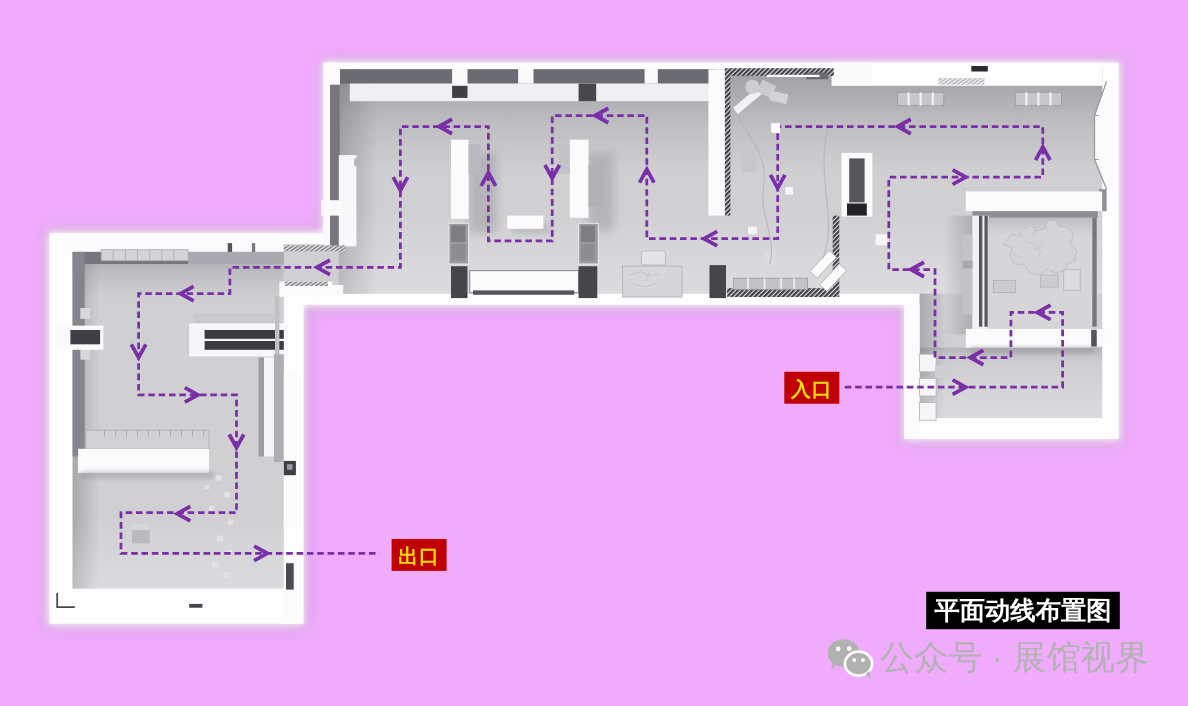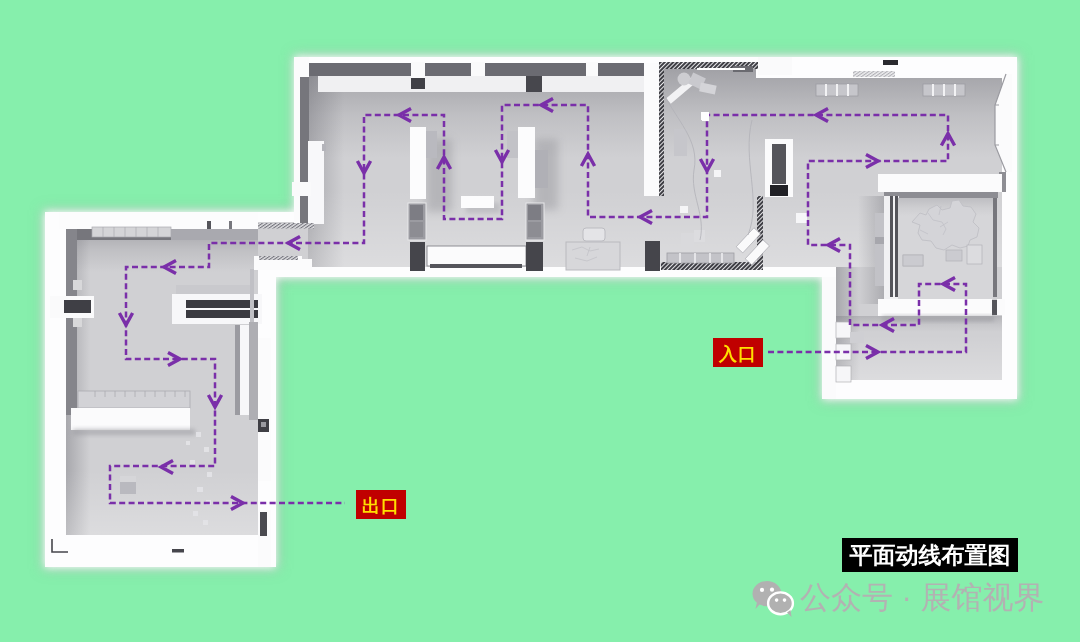--- a/index.html
+++ b/index.html
@@ -1,16 +1,16 @@
 <!DOCTYPE html>
 <html><head>
 <meta charset="utf-8">
 <style>
 html,body{margin:0;padding:0;background:#ffffff;font-family:"Liberation Sans",sans-serif;}
-#stage{position:relative;width:1080px;height:642px;background:#86efac;overflow:hidden;}
+#stage{position:relative;width:1080px;height:642px;background:#f0abfc;overflow:hidden;}
 svg{filter:blur(0.45px);}
 </style>
 </head>
 <body>
 <div id="stage">
 <svg width="1080" height="642" viewBox="0 0 1080 642">
 <defs>
 <filter id="soft" x="-40%" y="-40%" width="180%" height="180%">
           <feGaussianBlur stdDeviation="7"></feGaussianBlur>
         </filter>

